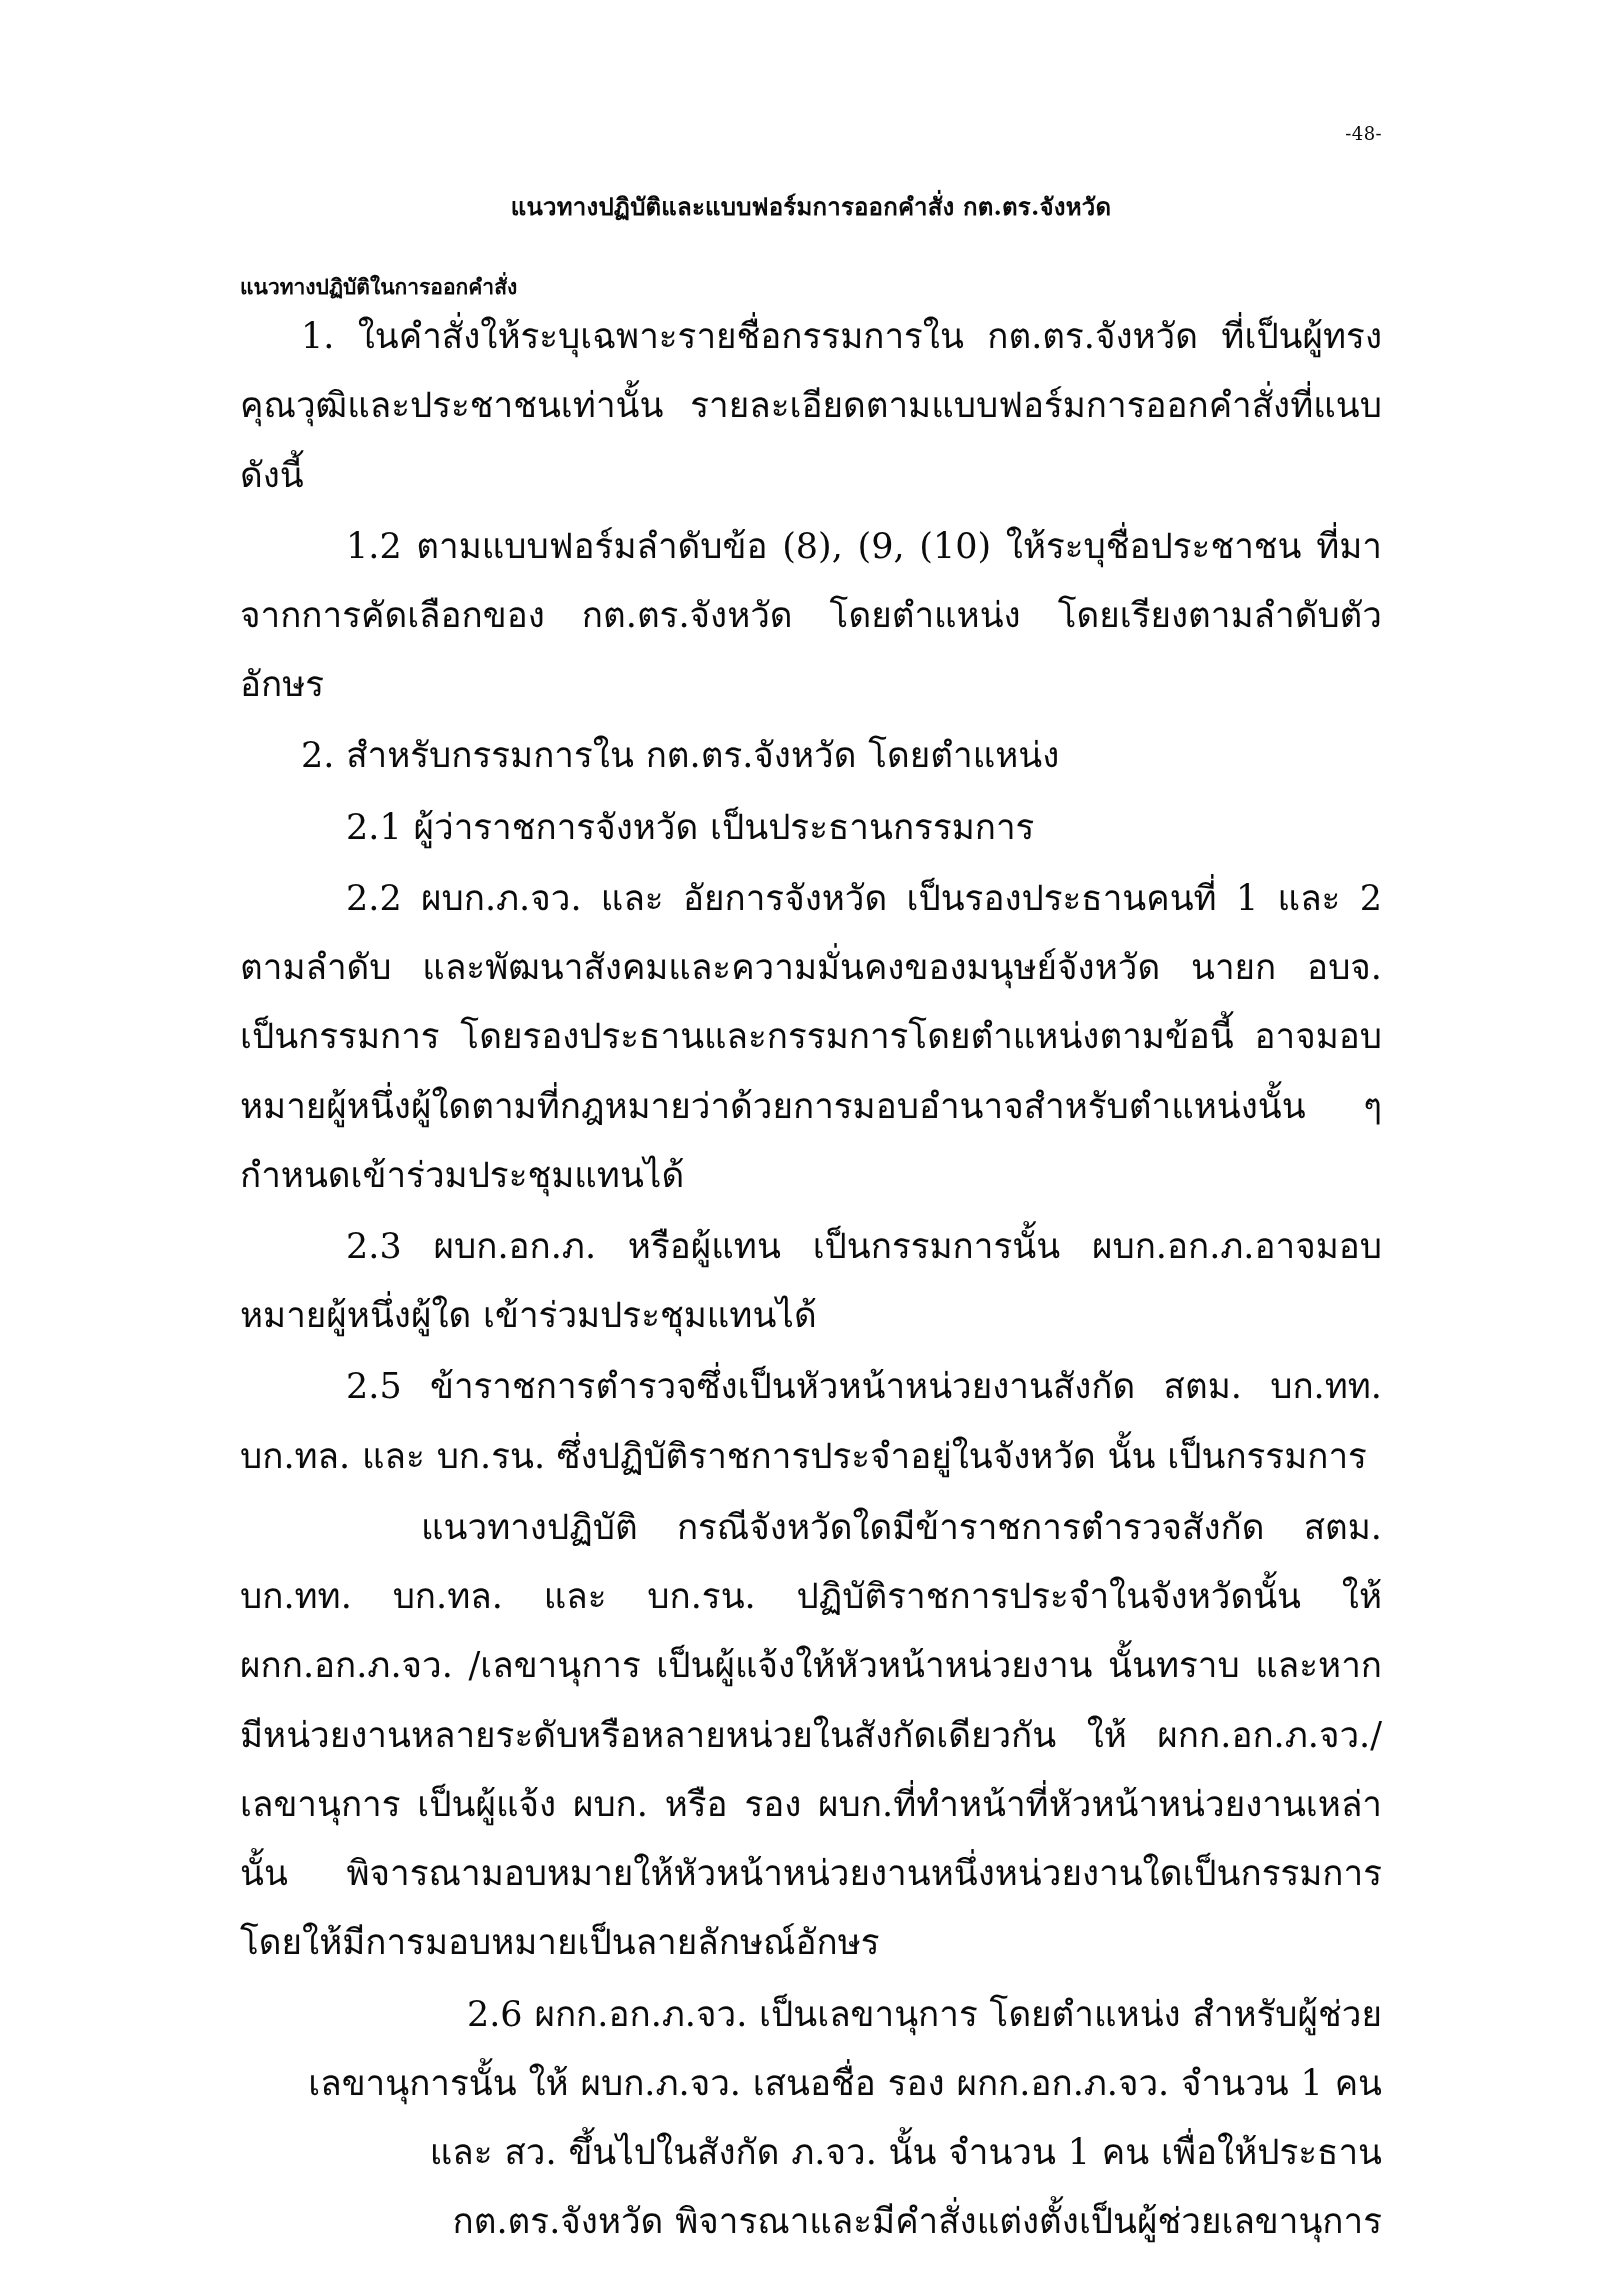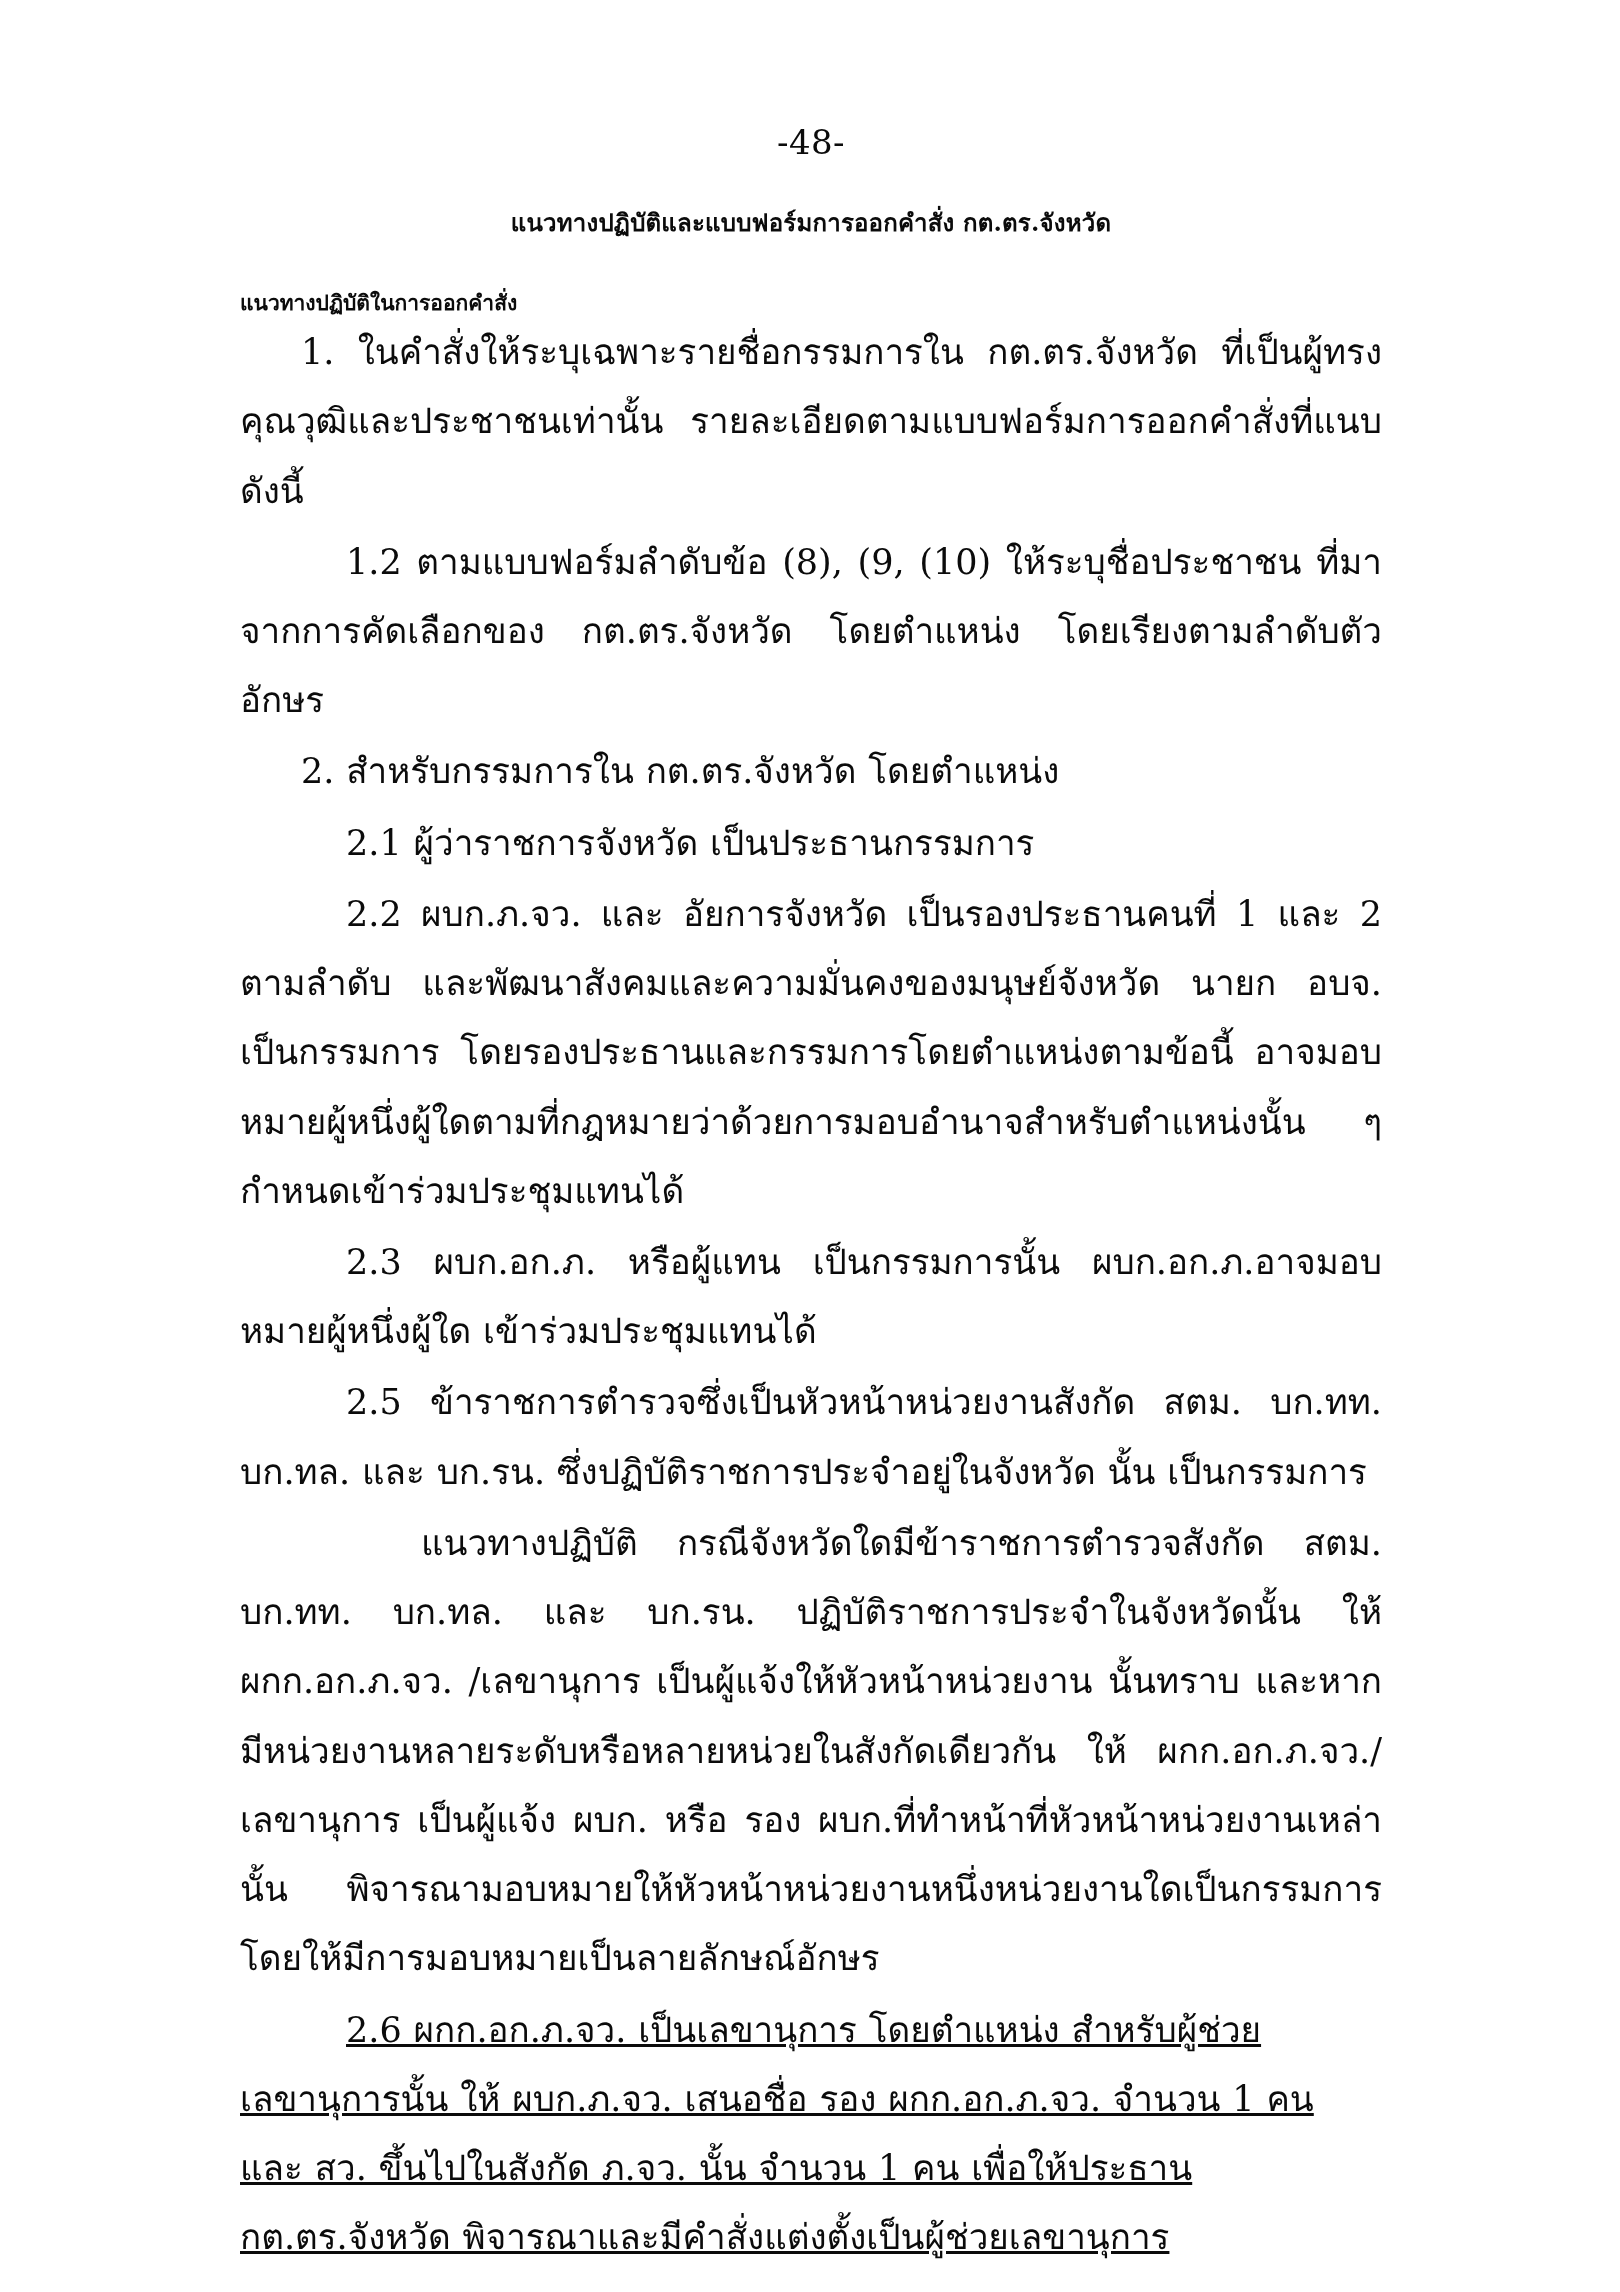--- a/index.html
+++ b/index.html
@@ -19,22 +19,22 @@
   }
   .content {
     position: absolute;
     left: 240px;
     top: 125px;
     width: 1142px;
   }
 
   
   .page-number {
-    text-align: center;
-    font-size: 34px;
+    text-align: right;
+    font-size: 18px;
     line-height: 1.0;
     letter-spacing: 0.4px;
     margin: 0 0 50px 0;
   }
 
   
   .doc-title {
     text-align: center;
     font-size: 24px;
     font-weight: bold;
@@ -54,22 +54,21 @@
   
   p.para {
     font-size: 35px;
     line-height: 1.98;
     margin: 0 0 1.8px 0;
     text-align: justify;
     text-justify: inter-word;
     word-spacing: 0.02em;
   }
   p.para:last-child {
-    text-align: left;
-    text-decoration: underline;
+    text-align: right;
   }
   
   .ind-1 { text-indent: 61px; }   
   .ind-2 { text-indent: 106px; }  
   .ind-3 { text-indent: 181px; }  
   .no-justify { text-align: left; }
 </style>
 </head>
 <body>
 

